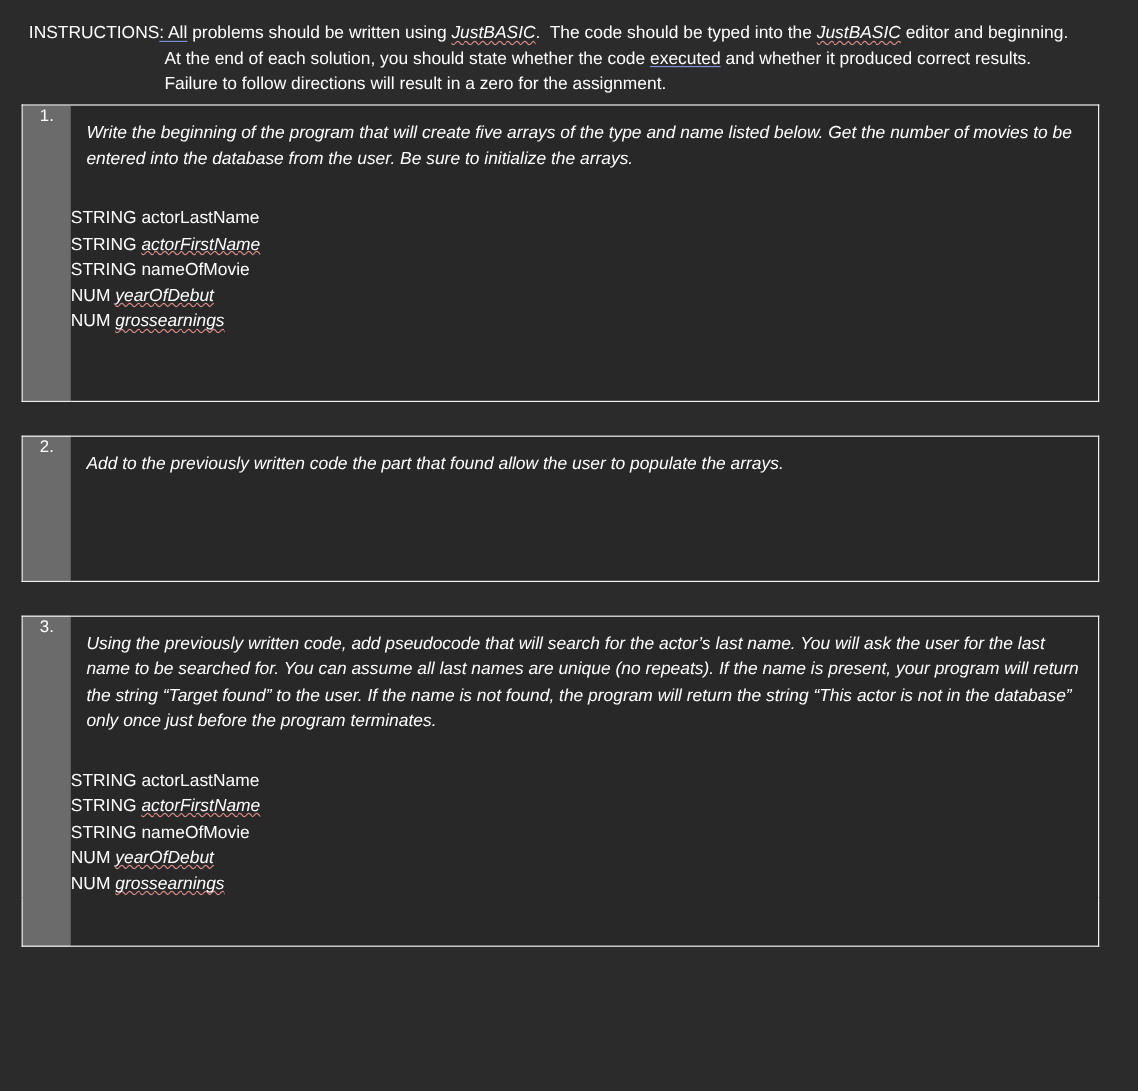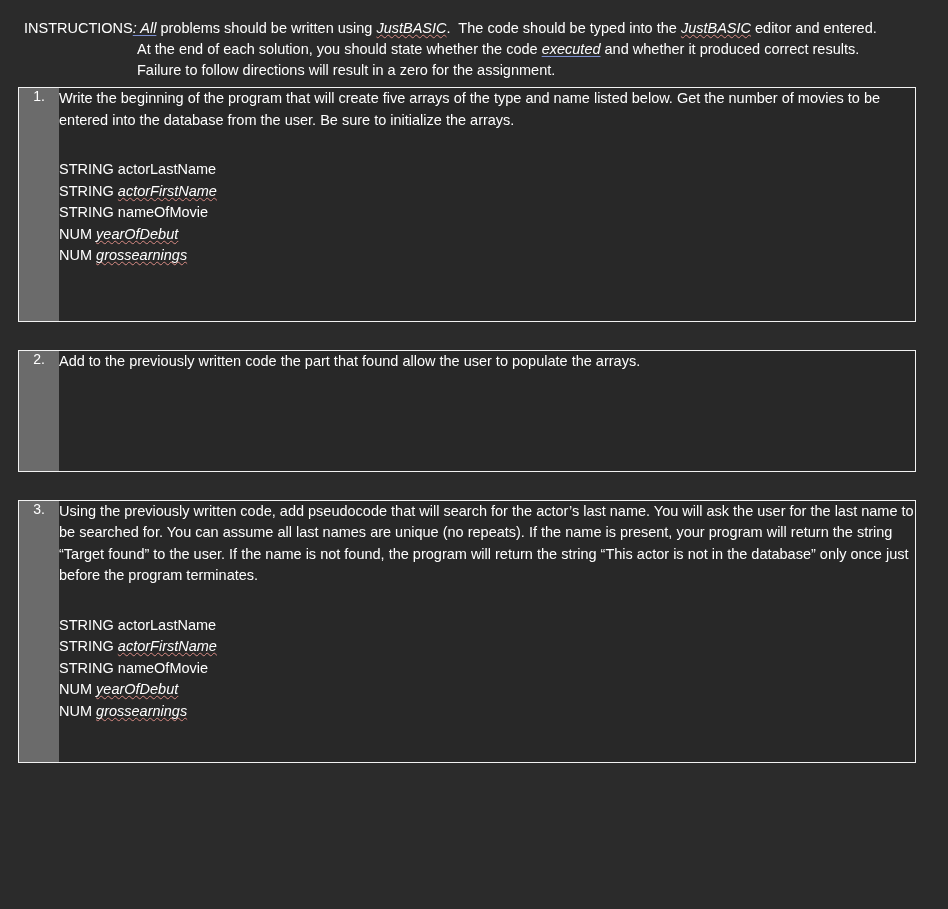--- a/index.html
+++ b/index.html
@@ -26,21 +26,20 @@
     white-space: pre-wrap;
   }
   .instructions .line.indent {
     padding-left: 113px;
   }
   .ul-blue {
     text-decoration: underline;
     text-decoration-color: #7b8fd0;
     text-underline-offset: 2px;
     text-decoration-thickness: 1px;
-    font-style: italic;
   }
   .sp {
     
     text-decoration: underline wavy #d98b84;
     text-decoration-skip-ink: none;
     text-underline-offset: 1px;
     text-decoration-thickness: 1px;
     font-style: italic;
   }
 
@@ -81,28 +80,29 @@
     border-top: 1.5px solid #f2f2f2;
   }
   .varlist {
     margin-top: 28px;
   }
   .varlist div {
     line-height: 21.5px;
     white-space: nowrap;
   }
   .prompt p {
-    margin: 0;
+    margin: 13px;
+    font-style: italic;
   }
 </style>
 </head>
 <body>
 
 <div class="instructions">
-  <div class="line"><span>INSTRUCTIONS</span><span class="ul-blue">: All</span><span><span> problems should be written using </span><span class="sp">JustBASIC</span><span>.&nbsp; The code should be typed into the </span><span class="sp">JustBASIC</span><span> editor and entered.</span></span></div>
+  <div class="line"><span>INSTRUCTIONS</span><span class="ul-blue">: All</span><span><span> problems should be written using </span><span class="sp">JustBASIC</span><span>.&nbsp; The code should be typed into the </span><span class="sp">JustBASIC</span><span> editor and beginning.</span></span></div>
   <div class="line indent"><span>At the end of each solution, you should state whether the code </span><span class="ul-blue">executed</span><span> and whether it produced correct results.</span></div>
   <div class="line indent">Failure to follow directions will result in a zero for the assignment.</div>
 </div>
 
 <div class="tables">
 
   <table class="qtable">
     <tbody>
         <tr>
       <td class="numcell" rowspan="2">1.</td>

